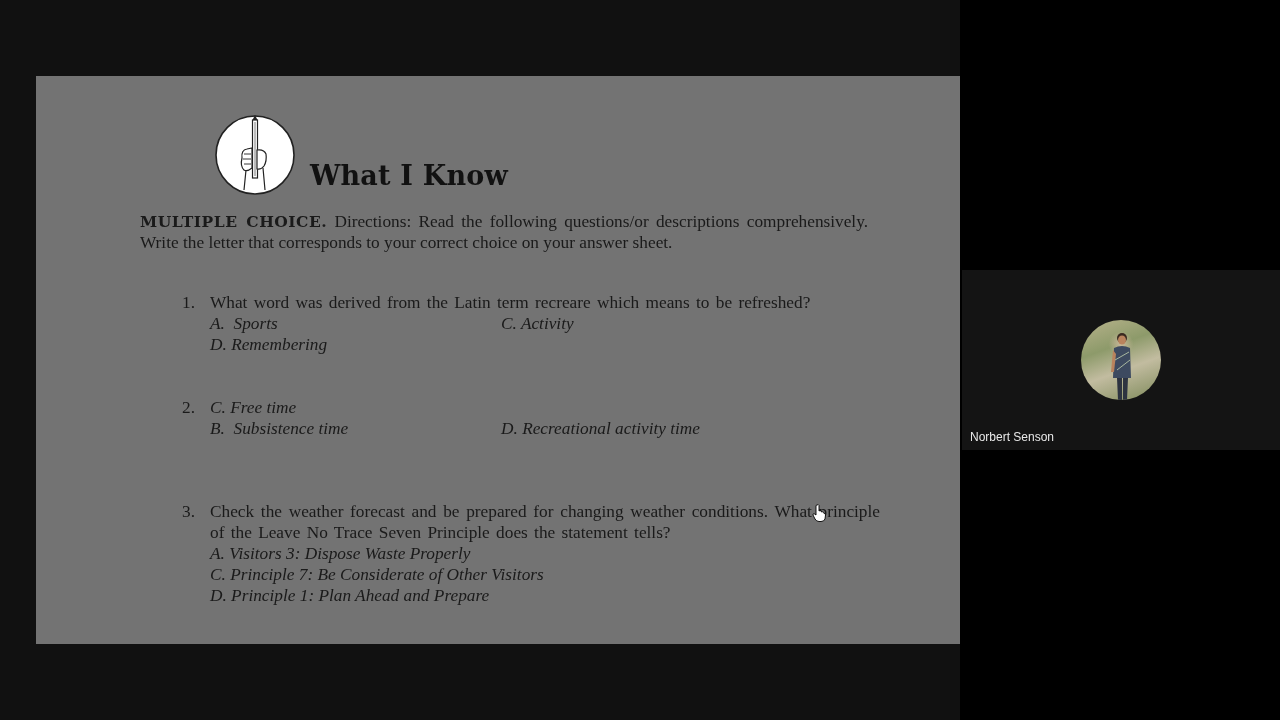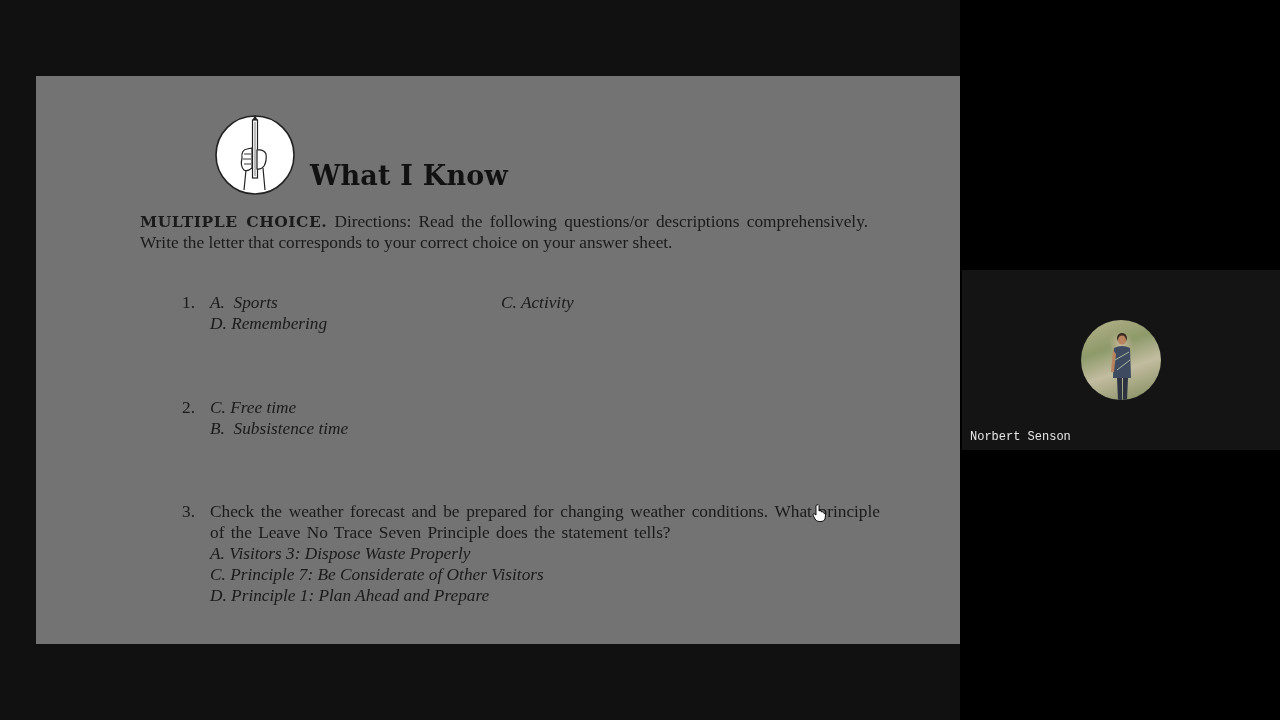--- a/index.html
+++ b/index.html
@@ -62,21 +62,21 @@
       overflow:hidden;
       background:
         radial-gradient(circle at 50% 30%, #c9b79a 0%, transparent 18%),
         linear-gradient(160deg, #b8b38c 0%, #8d9a6a 35%, #c2bca0 60%, #7e8a5a 100%);
     }
     #avatar .person {
       position:absolute; left:30px; top:10px; width:22px; height:70px;
     }
     #participant-name {
       position:absolute; left:8px; top:160px;
-      font-family:Liberation Mono, monospace; font-size:12px; color:#e8e8e8;
+      font-family:Liberation Sans, sans-serif; font-size:12px; color:#e8e8e8;
     }
     #cursor {
       position:absolute; left:812px; top:504px; width:14px; height:18px;
     }
   </style>
 </head>
 <body>
 
 <div id="share-area">
   <div id="doc-page">
@@ -91,39 +91,41 @@
       <path d="M30 40 L37 40 M29 45 L37 45 M30 50 L37 50" stroke="#222" stroke-width="0.9"></path>
       <path d="M32 56 L30 76 M49 54 L51 76" stroke="#222" stroke-width="1.2" fill="none"></path>
     </svg>
 
     <div id="title">What I Know</div>
 
     <div id="directions" class="para"><b>MULTIPLE CHOICE.</b><span> Directions: Read the following questions/or descriptions comprehensively. Write the letter that corresponds to your correct choice on your answer sheet.</span></div>
 
     <div id="q1" class="q">
       <span class="num">1.</span>
+      <div class="stem">What word was derived from the Latin term recreare which means to be refreshed?</div>
       <div class="opts">
         <div class="opt-row">
           <div class="c1"><span>A.</span>&nbsp; <span>Sports</span></div>
           <div><span>C.</span> <span>Activity</span></div>
         </div>
         <div class="opt-row">
           <div><span>D.</span> <span>Remembering</span></div>
         </div>
       </div>
     </div>
 
     <div id="q2" class="q">
       <span class="num">2.</span>
       <div class="opts">
         <div class="opt-row">
           <div><span>C.</span> <span>Free time</span></div>
         </div>
         <div class="opt-row">
           <div class="c1"><span>B.</span>&nbsp; <span>Subsistence time</span></div>
+          <div><span>D.</span> <span>Recreational activity time</span></div>
         </div>
       </div>
     </div>
 
     <div id="q3" class="q">
       <span class="num">3.</span>
       <div class="stem">Check the weather forecast and be prepared for changing weather conditions. What principle of the Leave No Trace Seven Principle does the statement tells?</div>
       <div class="opts">
         <div class="opt-single">A. Visitors 3: Dispose Waste Properly</div>
         <div class="opt-single">C. Principle 7: Be Considerate of Other Visitors</div>

